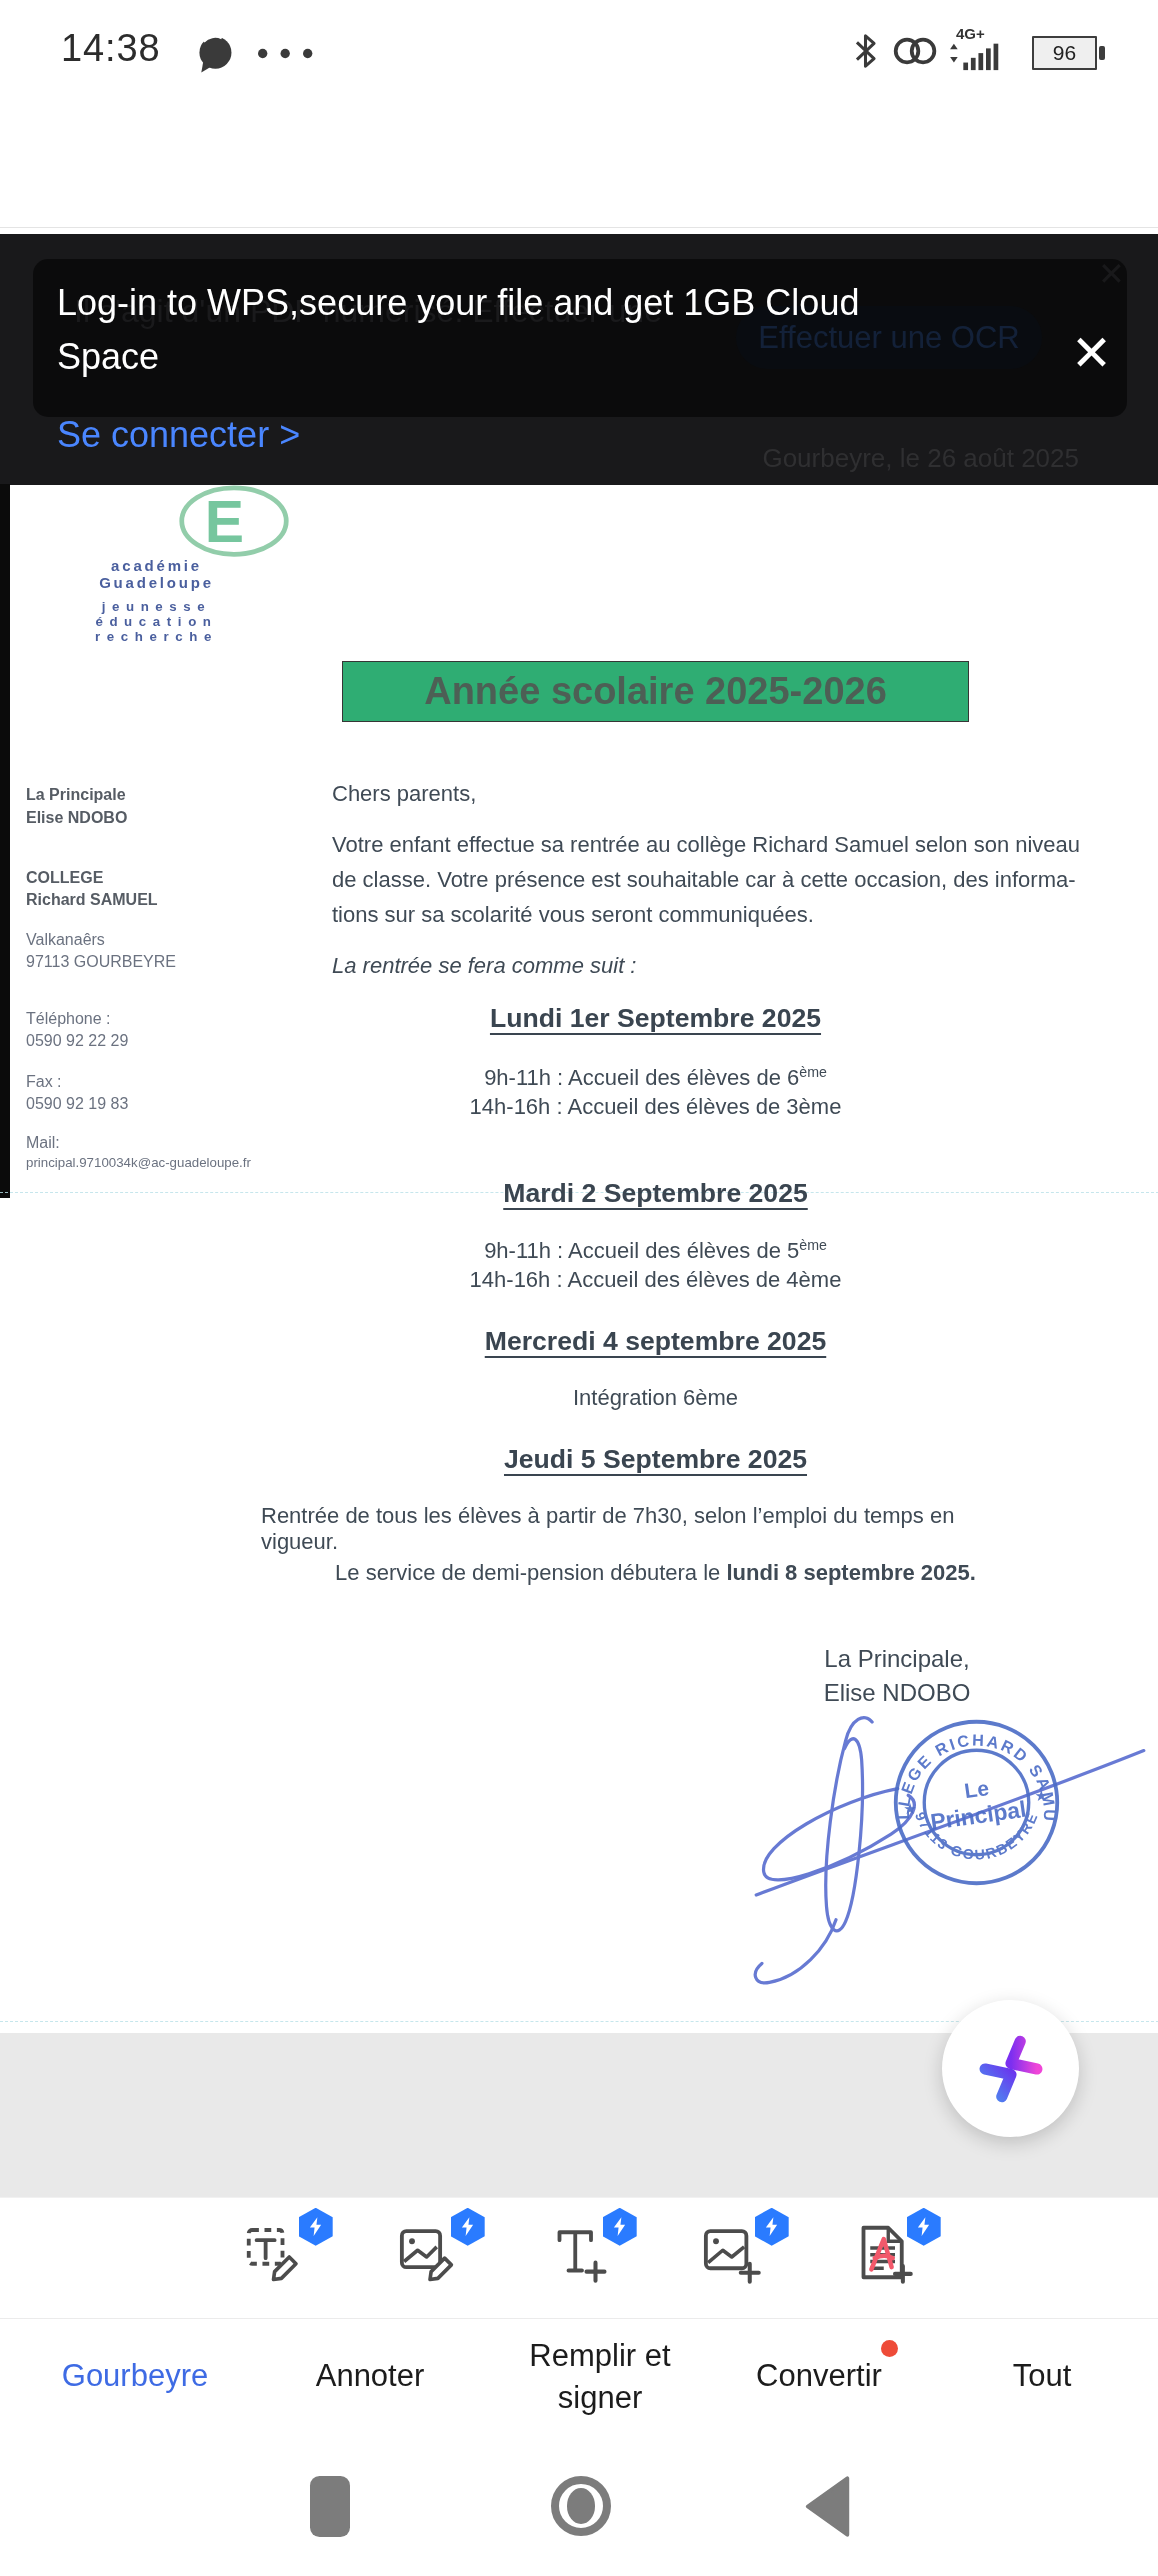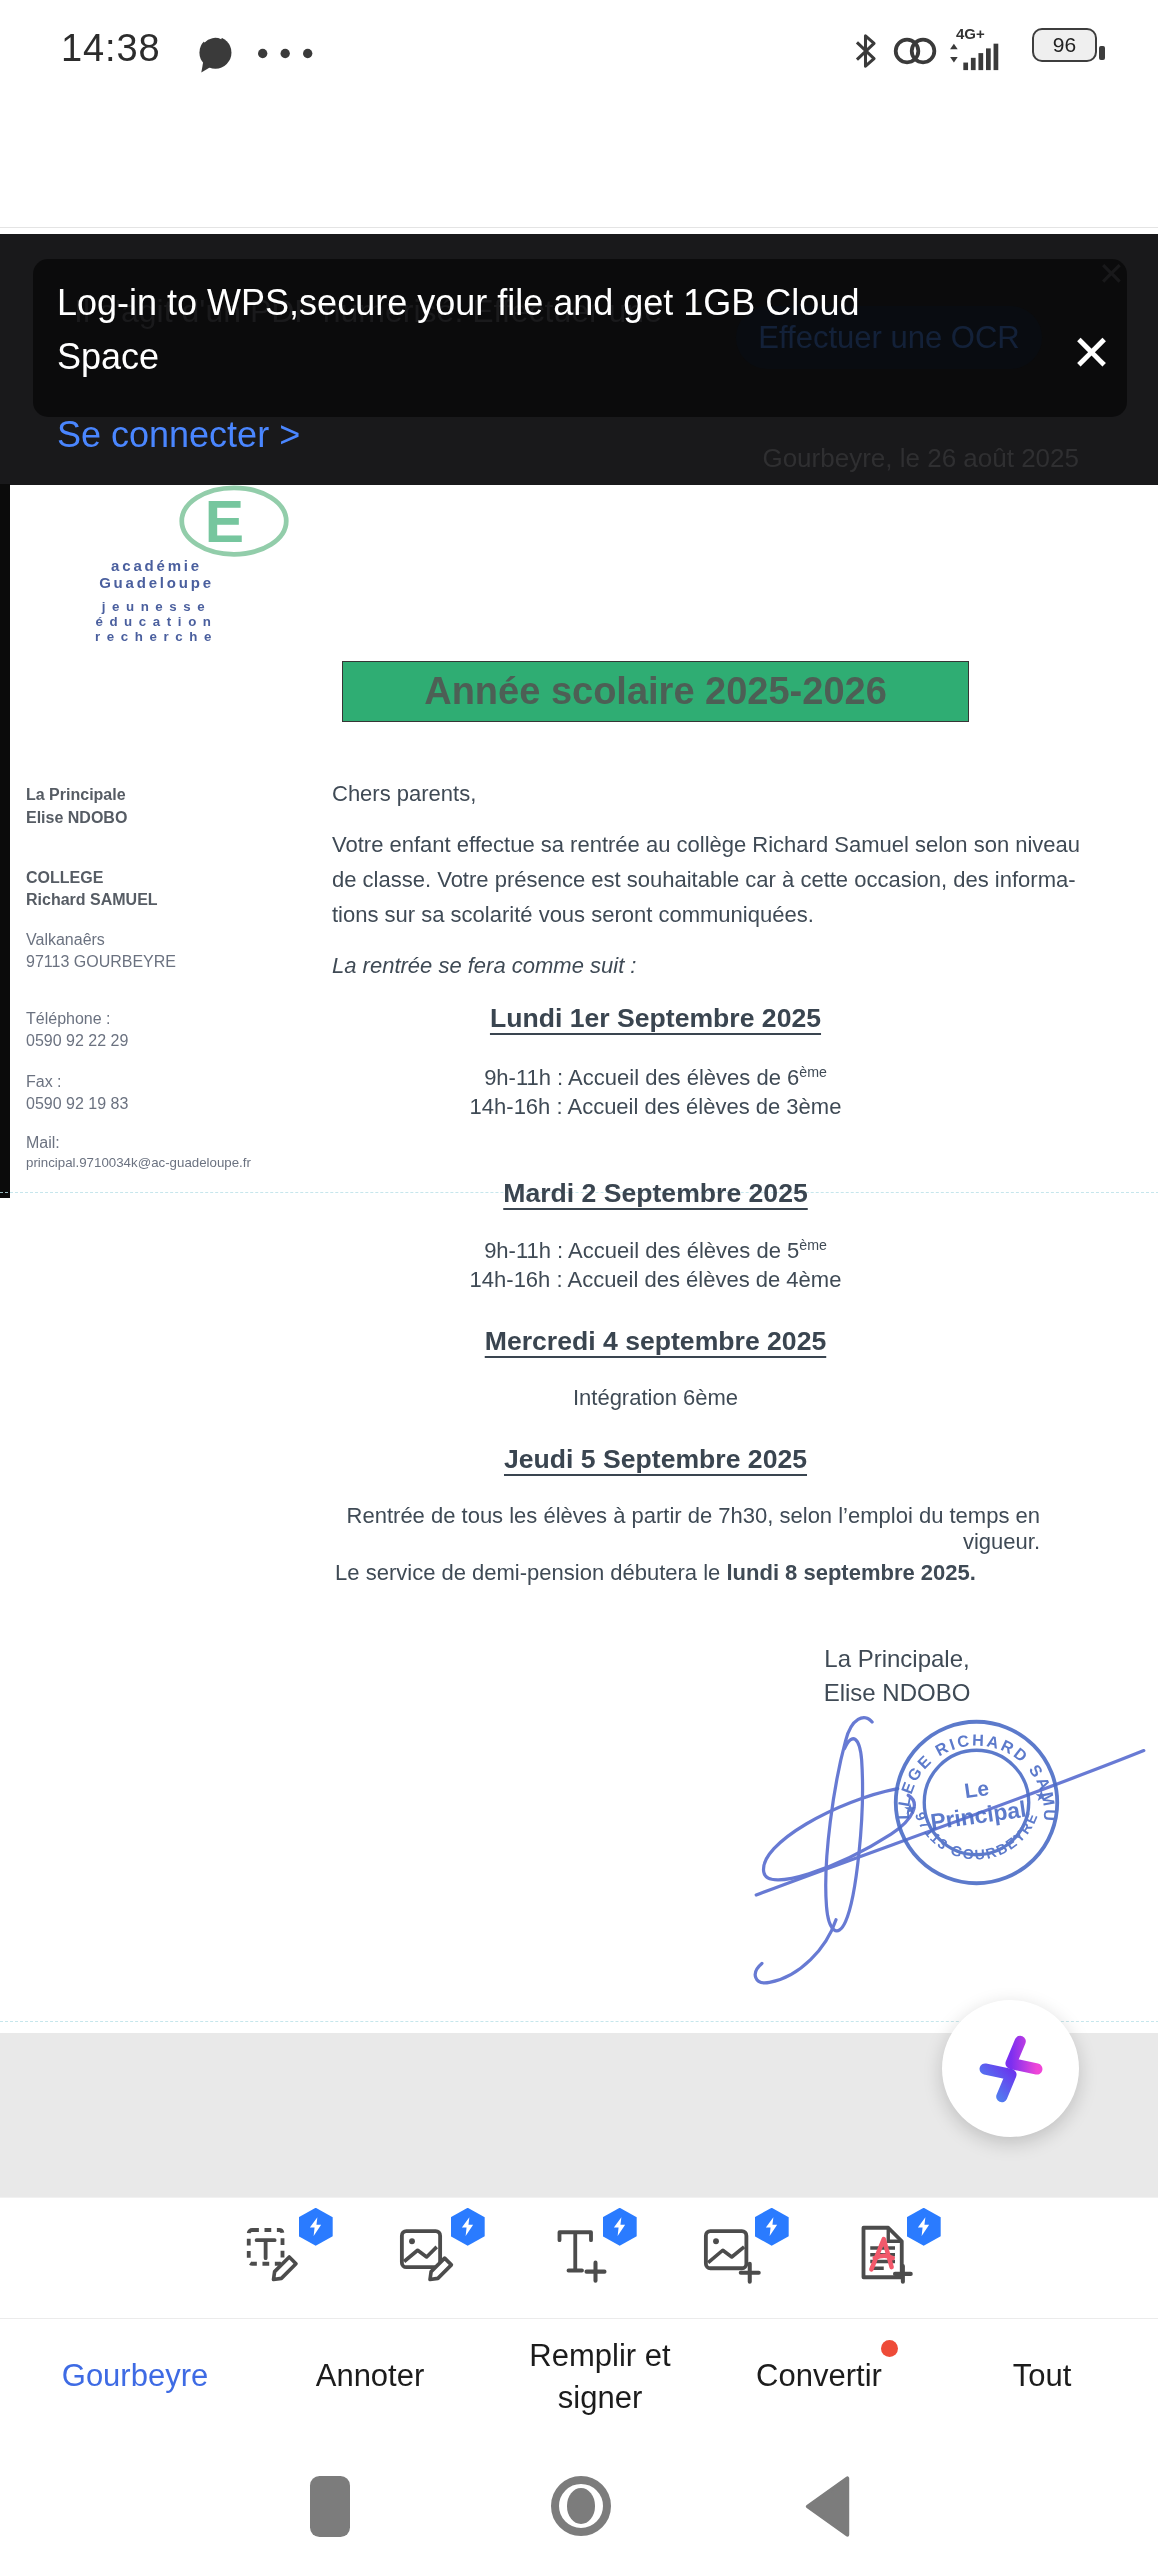--- a/index.html
+++ b/index.html
@@ -2,21 +2,21 @@
 <html style="font-size:15px"><head>
 <meta charset="utf-8">
 <style>
   html,body{margin:0;padding:0;background:#cfcfcf;}
   .screen{position:relative;width:1159px;height:2576px;background:#ffffff;overflow:hidden;
           font-family:"Liberation Sans",sans-serif;margin:0 auto;}
   .abs{position:absolute;}
   
   .status-bar{left:0;top:0;width:1159px;height:99px;background:#fff;padding-left:32px;}
   .time{left:61px;top:26.6px;font-size:38px;color:#2c2c2c;letter-spacing:0.9px;}
-  .battery{left:1032px;top:28px;width:61px;height:30px;border:2.8px solid #3d3d3d;border-radius:10px;
+  .battery{left:1032px;top:36px;width:61px;height:30px;border:2.8px solid #3d3d3d;border-radius:1px;
            background:#efefef;text-align:center;font-size:21px;line-height:30px;color:#222;}
   .battery-nub{left:1099px;top:46px;width:5.7px;height:14.2px;background:#3d3d3d;border-radius:1.9px;}
   
   .toolbar{left:0;top:99px;width:1159px;height:128px;background:#fff;border-bottom:1.9px solid #e4e4e4;}
   .tico{top:141px;}
   
   .overlay{left:0;top:234px;width:1159px;height:251px;background:#19191b;}
   .dim-text{color:#3a3a3e;font-size:32px;}
   .ocr-pill{left:736px;top:72px;width:306px;height:63px;background:#161c26;border-radius:32px;
             color:#2b4a7e;font-size:31px;text-align:center;line-height:63px;}
@@ -184,21 +184,21 @@
   <div class="abs sep" style="top:1192px"></div>
 
   <div class="abs ccol day-h" style="top:1178px">Mardi 2 Septembre 2025</div>
   <div class="abs ccol body-text" style="top:1237px"><span>9h-11h : Accueil des élèves de 5</span><span class="sup">ème</span></div>
   <div class="abs ccol body-text" style="top:1267px">14h-16h : Accueil des élèves de 4ème</div>
 
   <div class="abs ccol day-h" style="top:1326px">Mercredi 4 septembre 2025</div>
   <div class="abs ccol body-text" style="top:1385px">Intégration 6ème</div>
 
   <div class="abs ccol day-h" style="top:1444px">Jeudi 5 Septembre 2025</div>
-  <div class="abs body-text" style="left:271px;top:1503px;width:769px;text-align:right">Rentrée de tous les élèves à partir de 7h30, selon l’emploi du temps en vigueur.</div>
+  <div class="abs body-text" style="left:261px;top:1503px;width:769px;text-align:left">Rentrée de tous les élèves à partir de 7h30, selon l’emploi du temps en vigueur.</div>
 
   <div class="abs body-text" style="left:271px;top:1560px;width:769px;text-align:center">
     <span>Le service de demi-pension débutera le </span><span style="font-weight:bold">lundi 8 septembre 2025.</span>
   </div>
 
   <div class="abs" style="left:750px;top:1645px;width:294px;text-align:center;font-size:24px;color:#3f4a55">
     <div>La Principale,</div>
     <div style="margin-top:5.7px">Elise NDOBO</div>
   </div>
 

